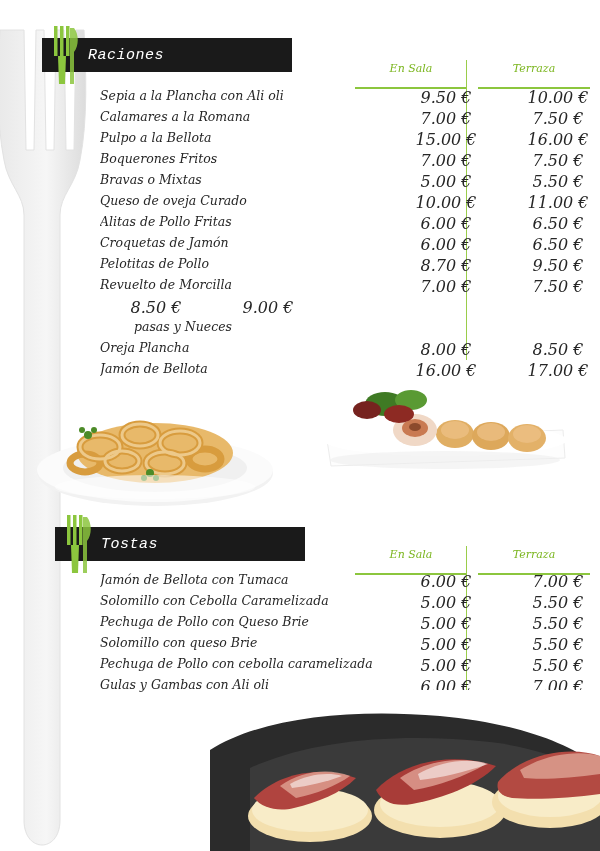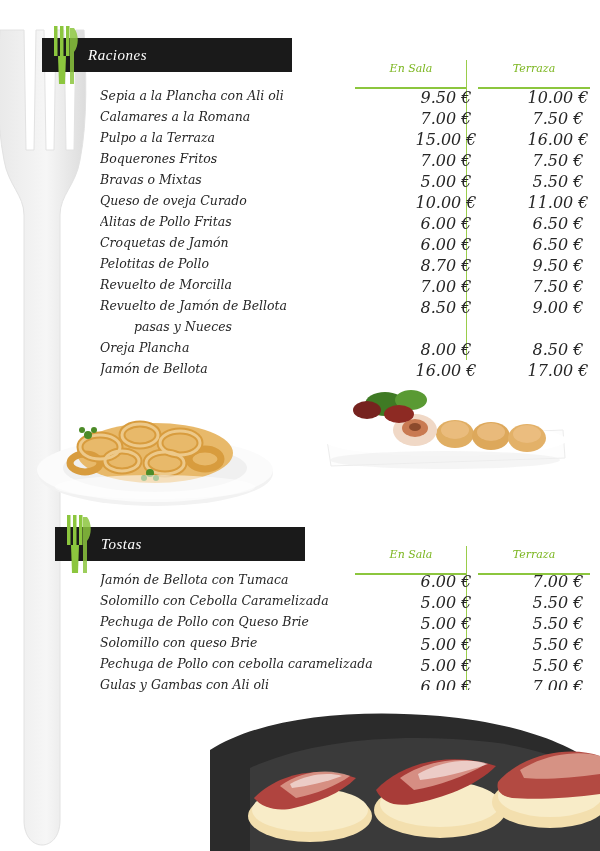--- a/index.html
+++ b/index.html
@@ -30,21 +30,21 @@
     width:250px;height:34px;
     background:#1a1a1a;
     display:flex;align-items:center;
   }
   .ribbon .fork-icon{
     width:46px;height:34px;position:relative;flex:0 0 46px;
   }
   .ribbon .fork-icon svg{position:absolute;left:8px;top:-12px;}
   .ribbon .title{
     color:#ffffff;
-    font-family:Liberation Serif, serif;
+    font-family:Liberation Mono, monospace;
     font-style:italic;
     font-size:15px;
     letter-spacing:.5px;
   }
 
   
   .col-head{
     position:absolute;
     width:112px;
     text-align:center;
@@ -141,21 +141,21 @@
       <div class="dish">Sepia a la Plancha con Ali oli</div>
       <div class="price">9.50 €</div>
       <div class="price">10.00 €</div>
     </div>
     <div class="menu-row">
       <div class="dish">Calamares a la Romana</div>
       <div class="price">7.00 €</div>
       <div class="price">7.50 €</div>
     </div>
     <div class="menu-row">
-      <div class="dish">Pulpo a la Terraza</div>
+      <div class="dish">Pulpo a la Bellota</div>
       <div class="price">15.00 €</div>
       <div class="price">16.00 €</div>
     </div>
     <div class="menu-row">
       <div class="dish">Boquerones Fritos</div>
       <div class="price">7.00 €</div>
       <div class="price">7.50 €</div>
     </div>
     <div class="menu-row">
       <div class="dish">Bravas o Mixtas</div>
@@ -181,21 +181,20 @@
       <div class="dish">Pelotitas de Pollo</div>
       <div class="price">8.70 €</div>
       <div class="price">9.50 €</div>
     </div>
     <div class="menu-row">
       <div class="dish">Revuelto de Morcilla</div>
       <div class="price">7.00 €</div>
       <div class="price">7.50 €</div>
     </div>
     <div class="menu-row">
-      <div class="dish">Revuelto de Jamón de Bellota</div>
       <div class="price">8.50 €</div>
       <div class="price">9.00 €</div>
     </div>
     <div class="menu-row">
       <div class="dish indent">pasas y Nueces</div>
       <div class="price empty"></div>
       <div class="price empty"></div>
     </div>
     <div class="menu-row">
       <div class="dish">Oreja Plancha</div>

